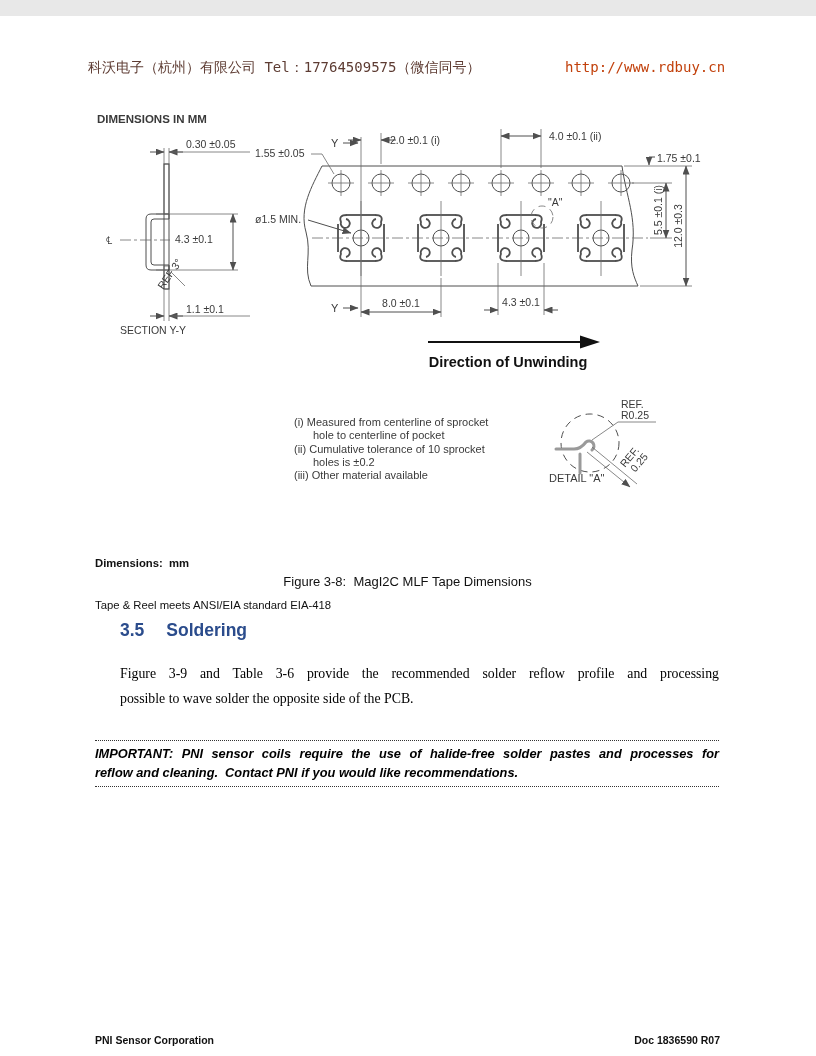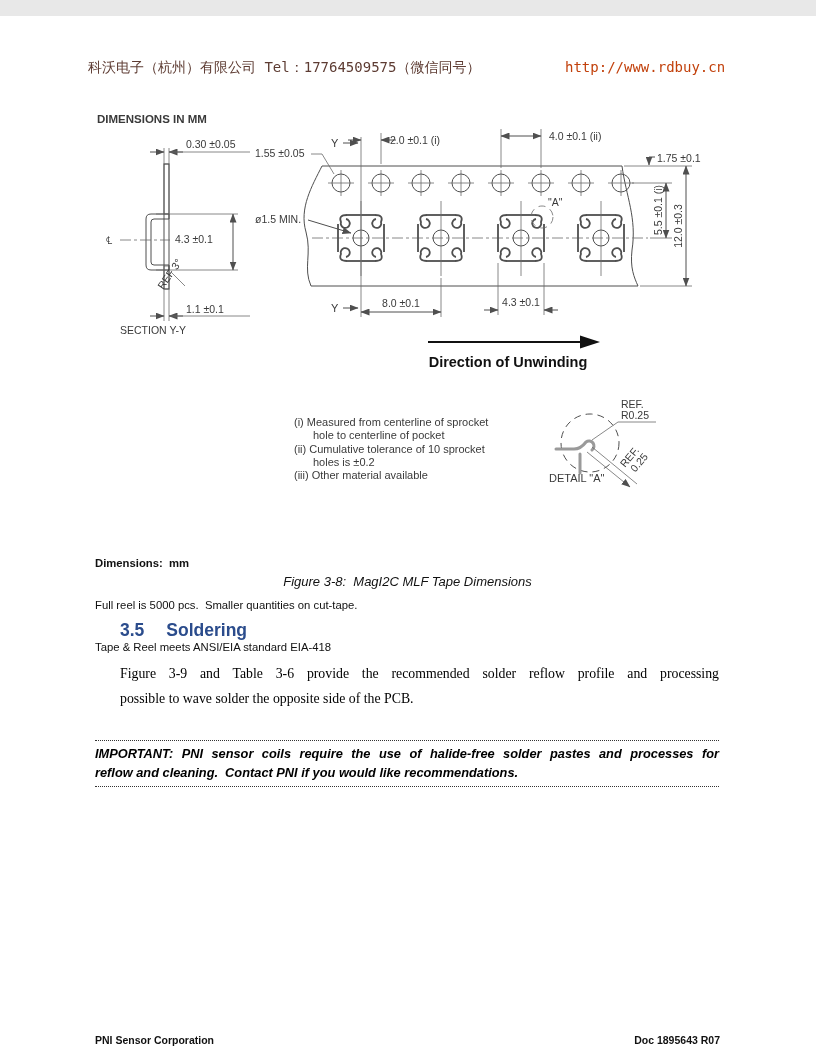--- a/index.html
+++ b/index.html
@@ -19,21 +19,21 @@
   .ln{stroke:#4f4f4f;stroke-width:1;fill:none;}
   .ln2{stroke:#4f4f4f;stroke-width:1.8;fill:none;}
   .thin{stroke:#6a6a6a;stroke-width:0.8;fill:none;}
   .dash{stroke-dasharray:11 3 3 3;}
   .dashc{stroke-dasharray:7 5;}
   .gray{stroke:#9a9a9a;stroke-width:3;fill:none;stroke-linecap:round;}
   
   .dims{left:95px;top:512px;font-size:11.3px;line-height:14px;white-space:pre;}
   .dims .b{font-weight:bold;}
   
-  .caption{left:95px;top:558px;width:625px;text-align:center;font-style:italic;
+  .caption{left:95px;top:558px;width:625px;text-align:center;
            font-size:13px;white-space:pre;}
   
   .h2{left:120px;top:604px;font-size:17.5px;font-weight:bold;color:#2b4c8c;text-align:center;}
   .h2 .num{display:inline-block;margin-right:22px;}
   
   .body{left:120px;top:645px;width:599px;font-family:"Liberation Serif",serif;
         font-size:13.8px;line-height:25px;color:#000;}
   .body .just{text-align:justify;text-align-last:justify;}
   .body .last{text-align:left;white-space:pre-wrap;}
   
@@ -274,21 +274,20 @@
       <g transform="translate(625,452) rotate(-50)">
         <text x="0" y="0" class="t10">REF.</text>
         <text x="3" y="11" class="t10">0.25</text>
       </g>
       <text x="549" y="466" class="t11">DETAIL "A"</text>
     </g>
   </svg>
 
   <div class="abs dims">
     <div class="b">Dimensions:  mm</div>
-    <div>Full reel is 5000 pcs.  Smaller quantities on cut-tape.</div>
     <div>Tape &amp; Reel meets ANSI/EIA standard EIA-418</div>
   </div>
 
   <div class="abs caption">Figure 3-8:  MagI2C MLF Tape Dimensions</div>
 
   <div class="abs h2">
     <span class="num">3.5</span><span>Soldering</span>
   </div>
 
   <div class="abs body">
@@ -299,17 +298,17 @@
   <div class="abs imp">
     <div class="just">IMPORTANT:  PNI sensor coils require the use of halide-free solder pastes and processes for</div>
     <div class="last">reflow and cleaning.  Contact PNI if you would like recommendations.</div>
   </div>
 
   <div class="abs foot foot-left">
     <div>PNI Sensor Corporation</div>
     
   </div>
   <div class="abs foot foot-right">
-    <div>Doc 1895643 R07</div>
+    <div>Doc 1836590 R07</div>
     
   </div>
 
 </div>
 
 </body></html>

